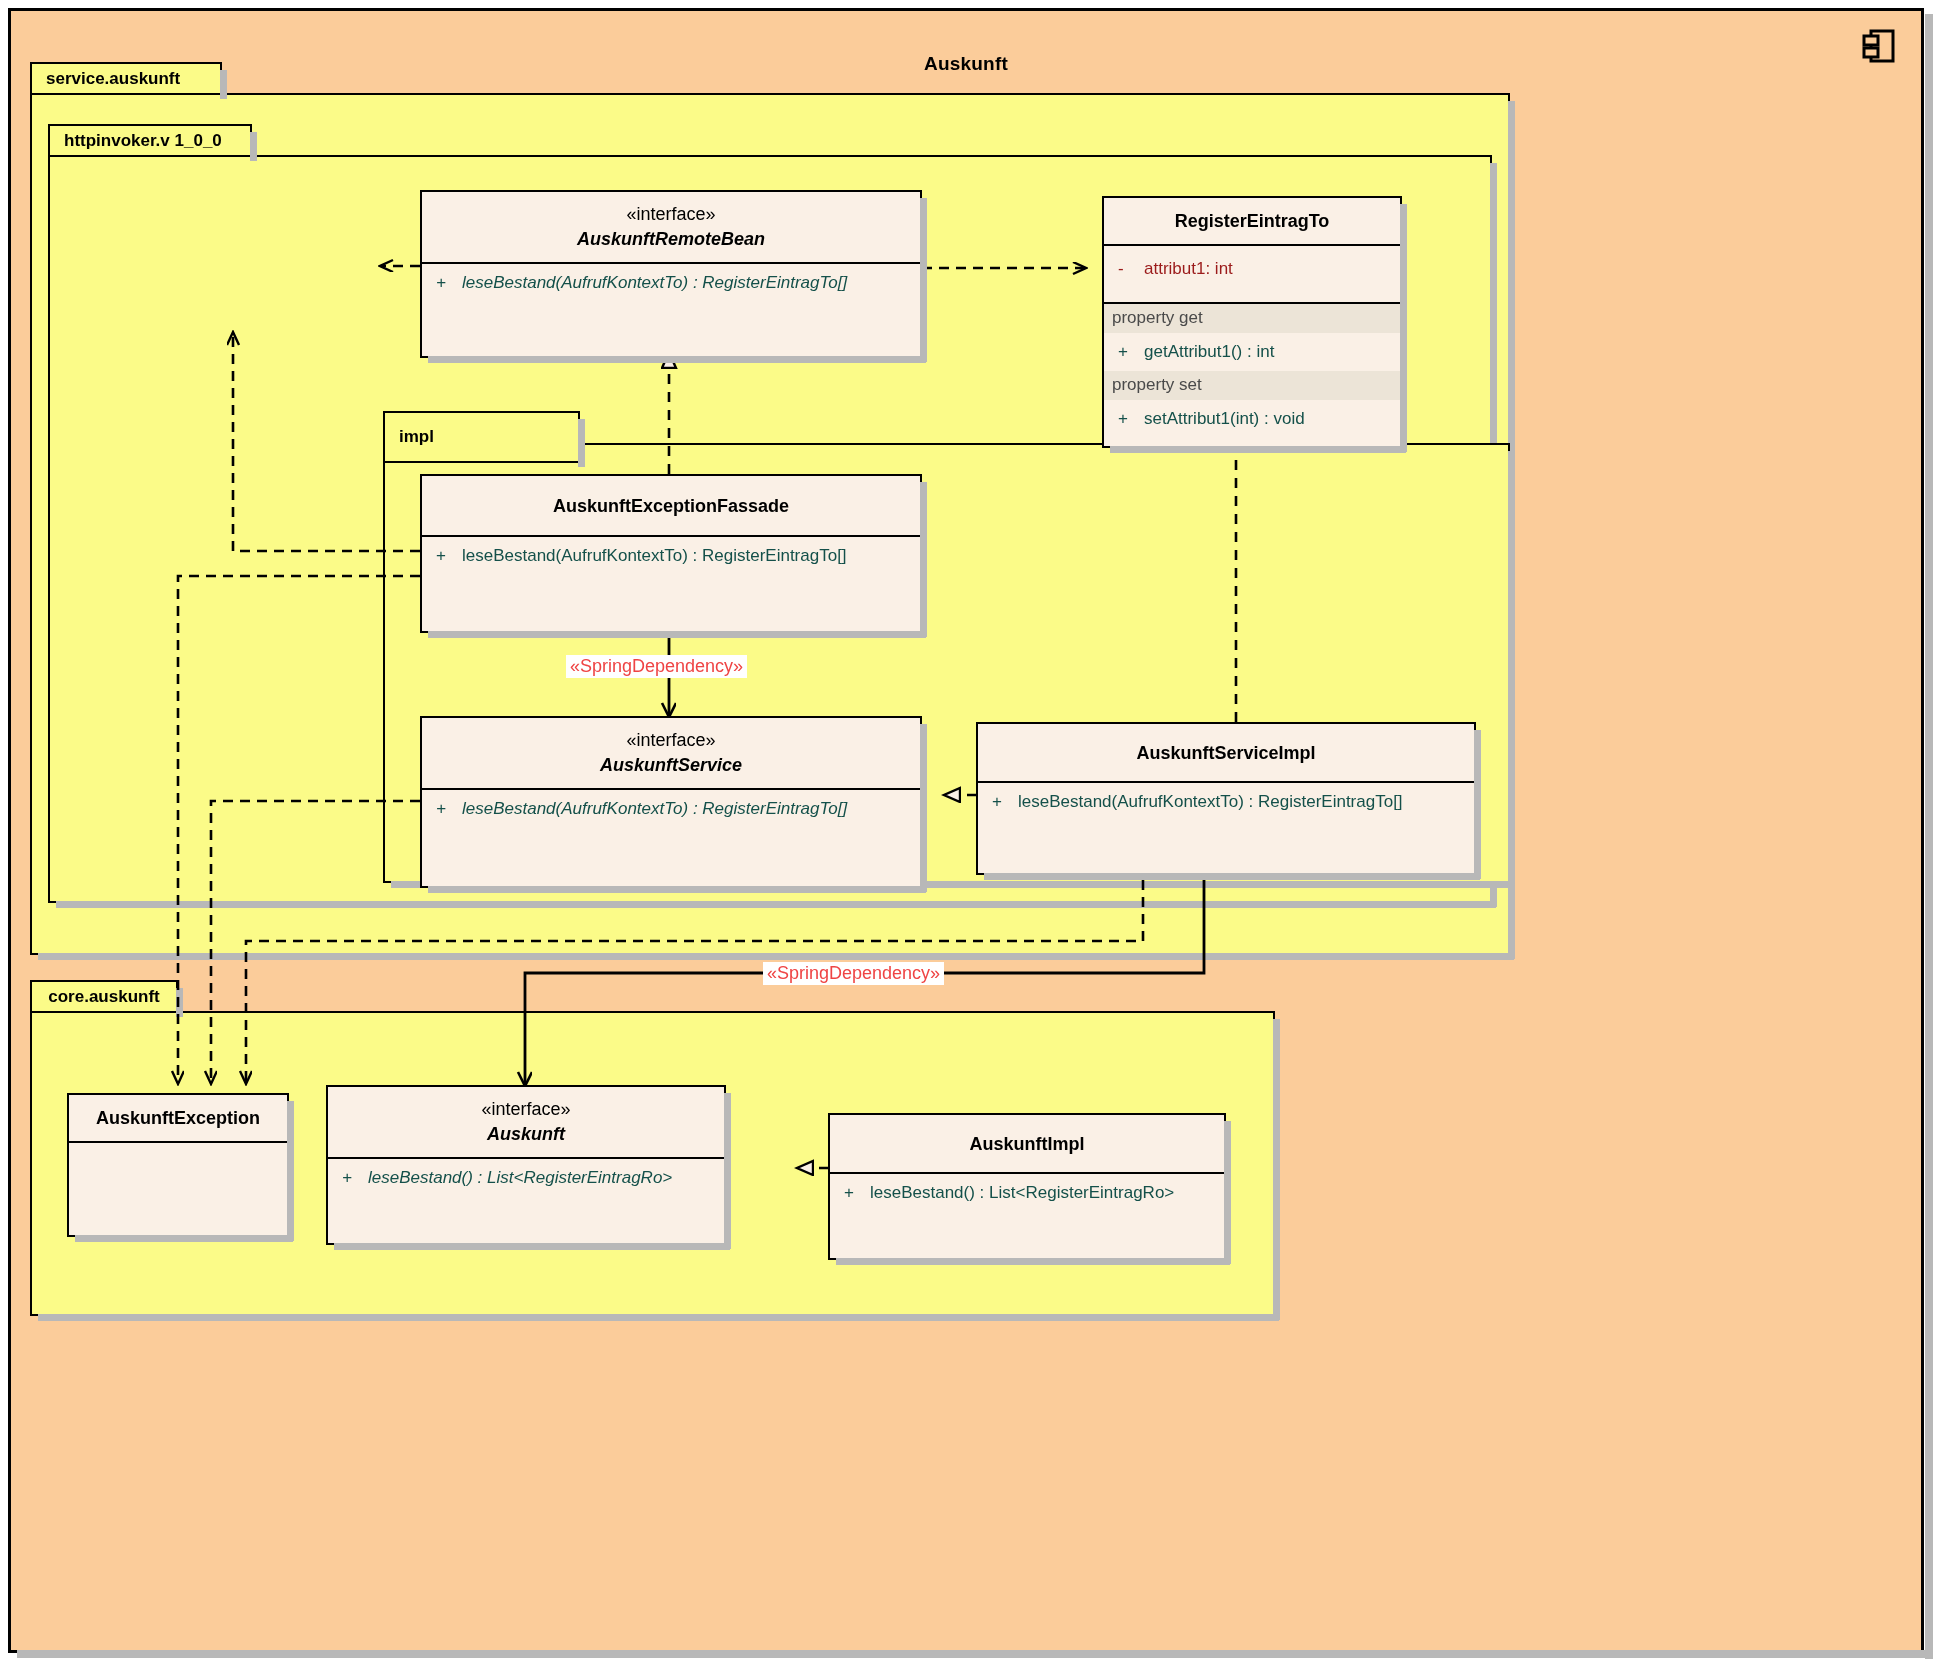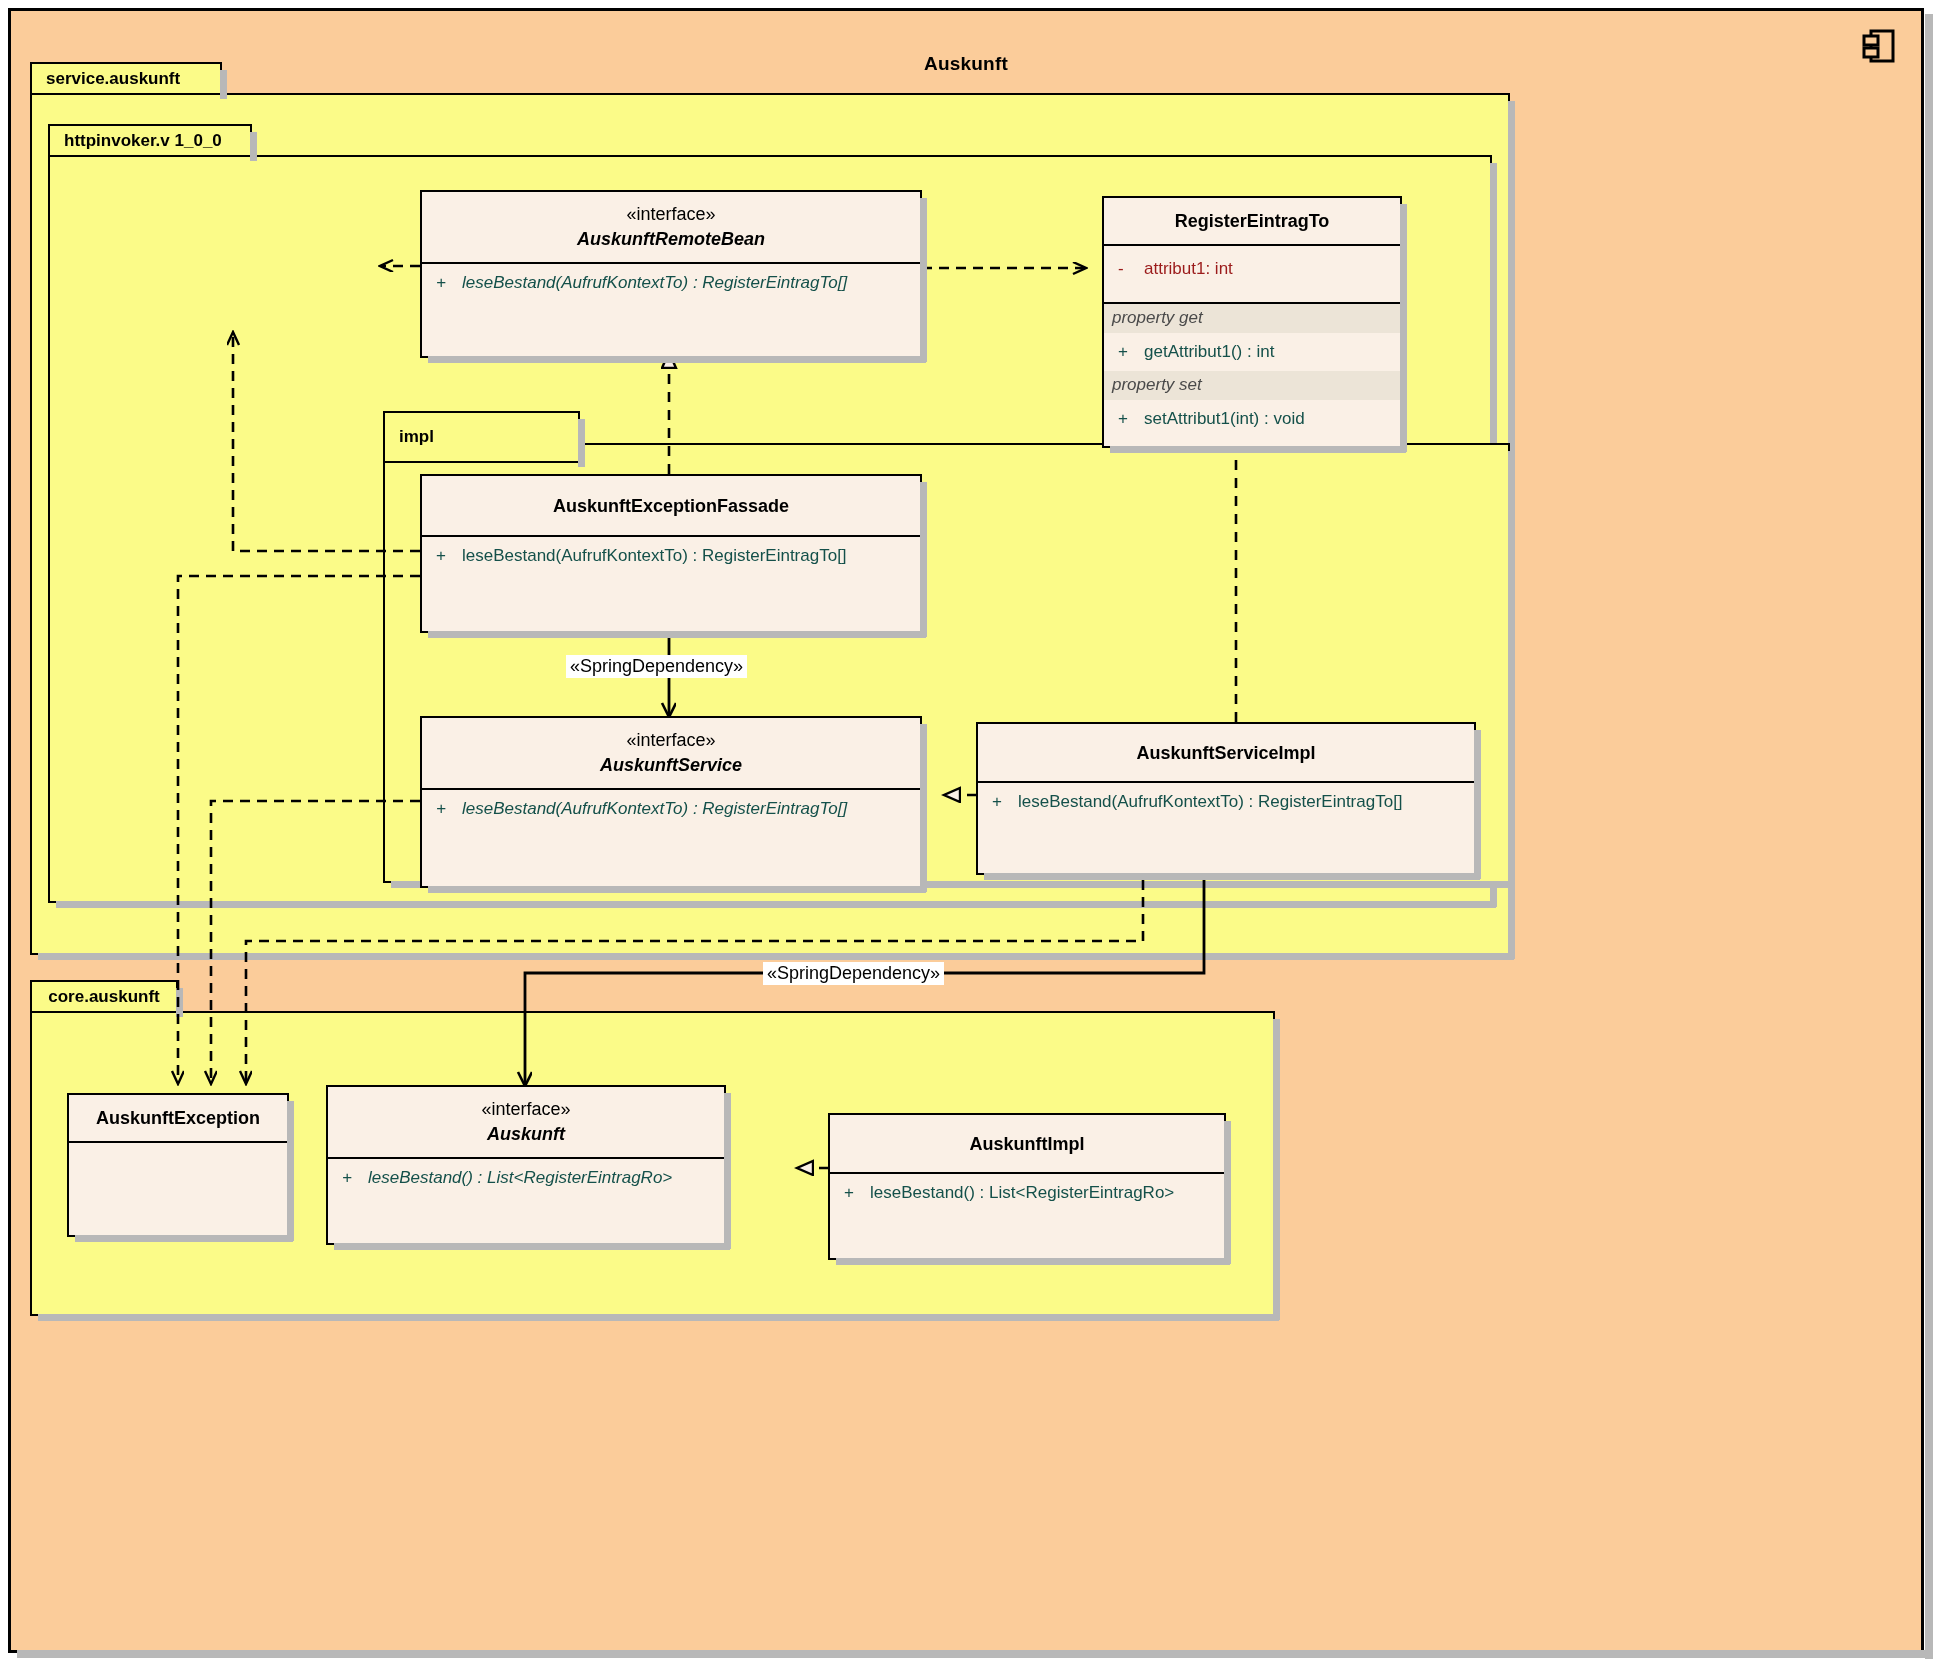--- a/index.html
+++ b/index.html
@@ -98,31 +98,31 @@
     font-size:17px; color:#14504a; white-space:nowrap;
     padding:9px 10px 9px 14px; line-height:1.2;
   }
   .member .vis{ display:inline-block; width:26px; color:#14504a; }
   .member.priv{ color:#9b1b1b; }
   .member.priv .vis{ color:#9b1b1b; }
   .member.ital{ font-style:italic; }
   .prop-label{
     background:#ece4d7;
     font-size:17px; color:#4a4a4a;
-    padding:4px 20px 4px 8px; line-height:1.2;font-style:italic;
+    padding:4px 20px 4px 8px; line-height:1.2;
   }
   .empty-box{ height:54px; }
 
   
   svg.links{ position:absolute; left:0; top:0; width:1938px; height:1663px;
     z-index:5; pointer-events:none; }
   .stereo-label{
     position:absolute;
     background:#ffffff;
-    font-size:18px; color:#000000;
+    font-size:18px; color:#ef4444;
     padding:1px 4px;
     white-space:nowrap;
     z-index:8;
   }
 </style>
 </head>
 <body>
 
 <div id="canvas">
 

